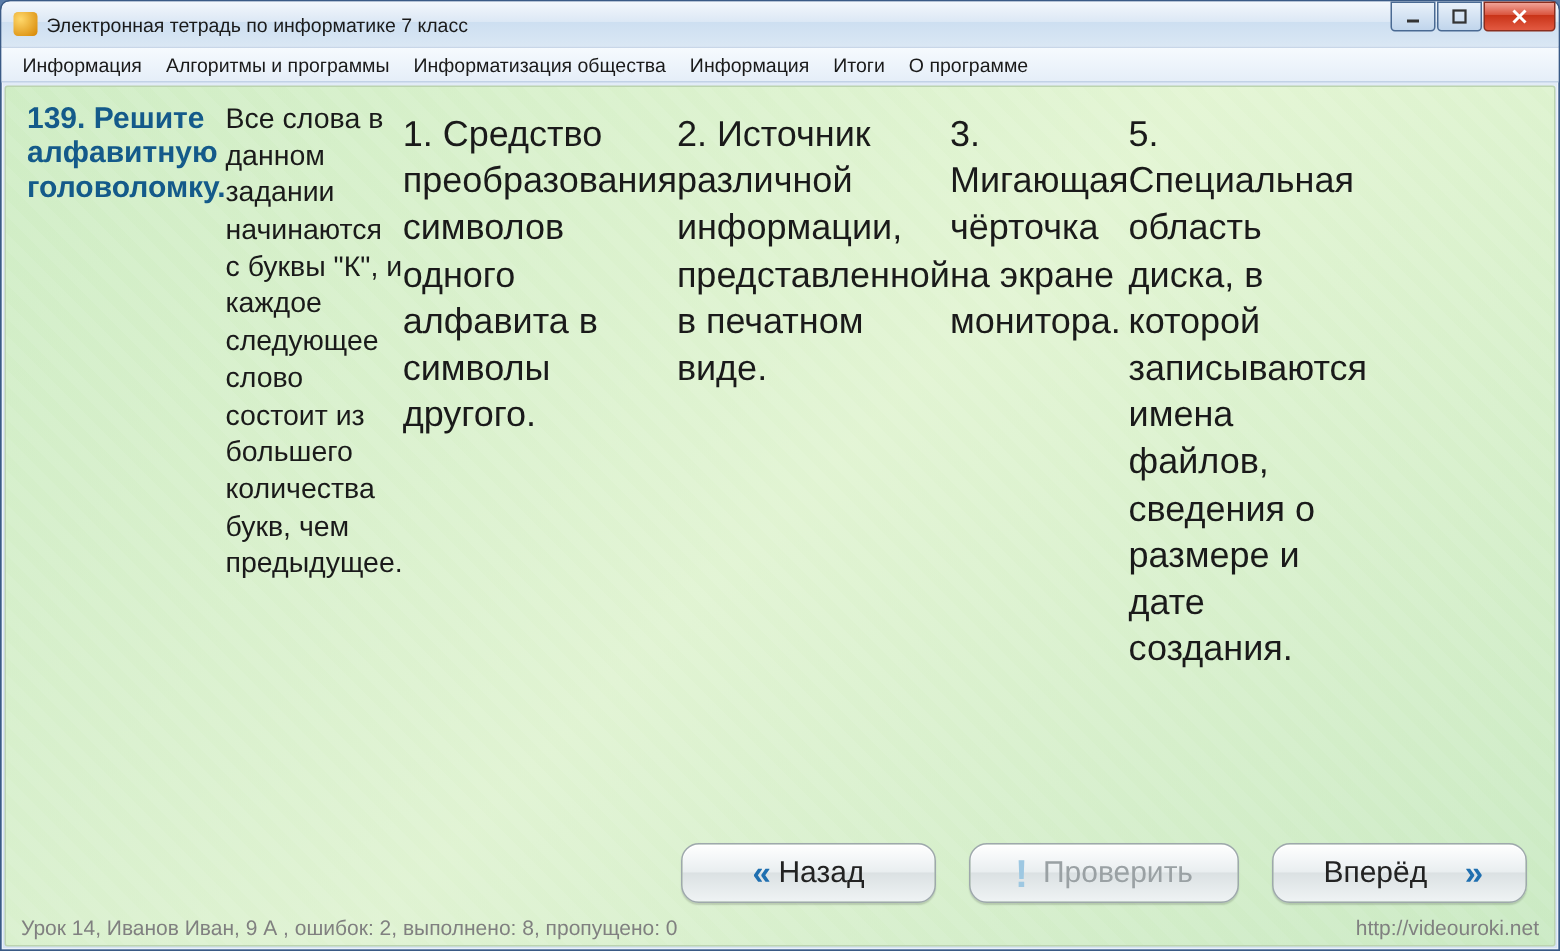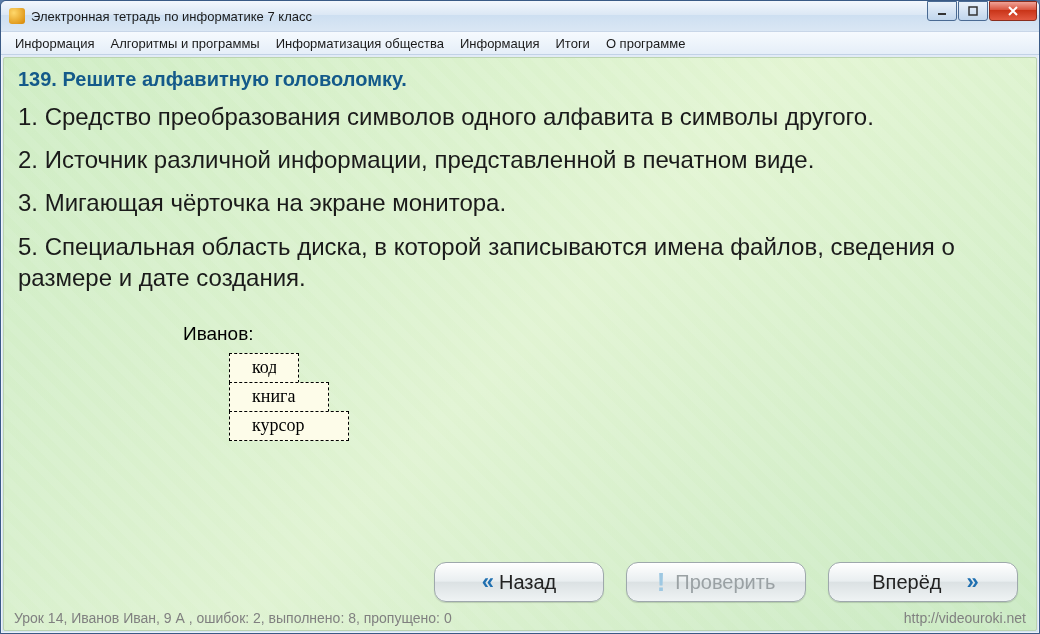--- a/index.html
+++ b/index.html
@@ -75,21 +75,21 @@
 
   .content {
     flex: 1;
     margin: 2px;
     background:
       linear-gradient(135deg, rgba(200,240,170,0.6), rgba(230,250,200,0.7), rgba(200,240,170,0.6)),
       repeating-linear-gradient(45deg, rgba(140,200,120,0.08) 0 8px, transparent 8px 16px);
     border: 1px solid #bcd4b0;
     position: relative;
     padding: 10px 14px 0 14px;
-    display: flex; flex-direction: column;
+    display: flex; flex-direction: row;
     border-radius: 2px;
   }
   .heading {
     color: #145a8a;
     font-weight: 700;
     font-size: 20px;
     margin-bottom: 4px;
   }
   .intro {
     font-size: 19px;
@@ -183,20 +183,21 @@
     <span class="menu-item">Информация</span>
     <span class="menu-item">Алгоритмы и программы</span>
     <span class="menu-item">Информатизация общества</span>
     <span class="menu-item">Информация</span>
     <span class="menu-item">Итоги</span>
     <span class="menu-item">О программе</span>
   </div>
 
   <div class="content">
     <div class="heading">139. Решите алфавитную головоломку.</div>
+    <div class="intro">Все слова в данном задании начинаются с буквы "К", и каждое следующее слово состоит из большего количества букв, чем предыдущее.</div>
     <div class="clue">1. Средство преобразования символов одного алфавита в символы другого.</div>
     <div class="clue">2. Источник различной информации, представленной в печатном виде.</div>
     <div class="clue">3. Мигающая чёрточка на экране монитора.</div>
     <div class="clue">5. Специальная область диска, в которой записываются имена файлов, сведения о размере и дате создания.</div>
 
     <div class="answer-section">
       <div class="answer-label">Иванов:</div>
       <div class="answer-inputs">
         <input class="ans-input" style="width: 70px;" value="код">
         <input class="ans-input" style="width: 100px;" value="книга">
@@ -206,21 +207,21 @@
 
     <div class="nav-bar">
       <div class="nav-btn" style="width:170px;">
         <span class="chevrons">«</span>
         <span>Назад</span>
       </div>
       <div class="nav-btn disabled" style="width:180px;">
         <span class="excl">!</span>
         <span>Проверить</span>
       </div>
-      <div class="nav-btn" style="width:190px;gap:25px;">
+      <div class="nav-btn" style="width:170px;gap:25px;">
         <span>Вперёд</span>
         <span class="chevrons">»</span>
       </div>
     </div>
 
     <div class="status">
       <span>Урок 14, Иванов Иван, 9 А , ошибок: 2, выполнено: 8, пропущено: 0</span>
       <span>http://videouroki.net</span>
     </div>
   </div>

